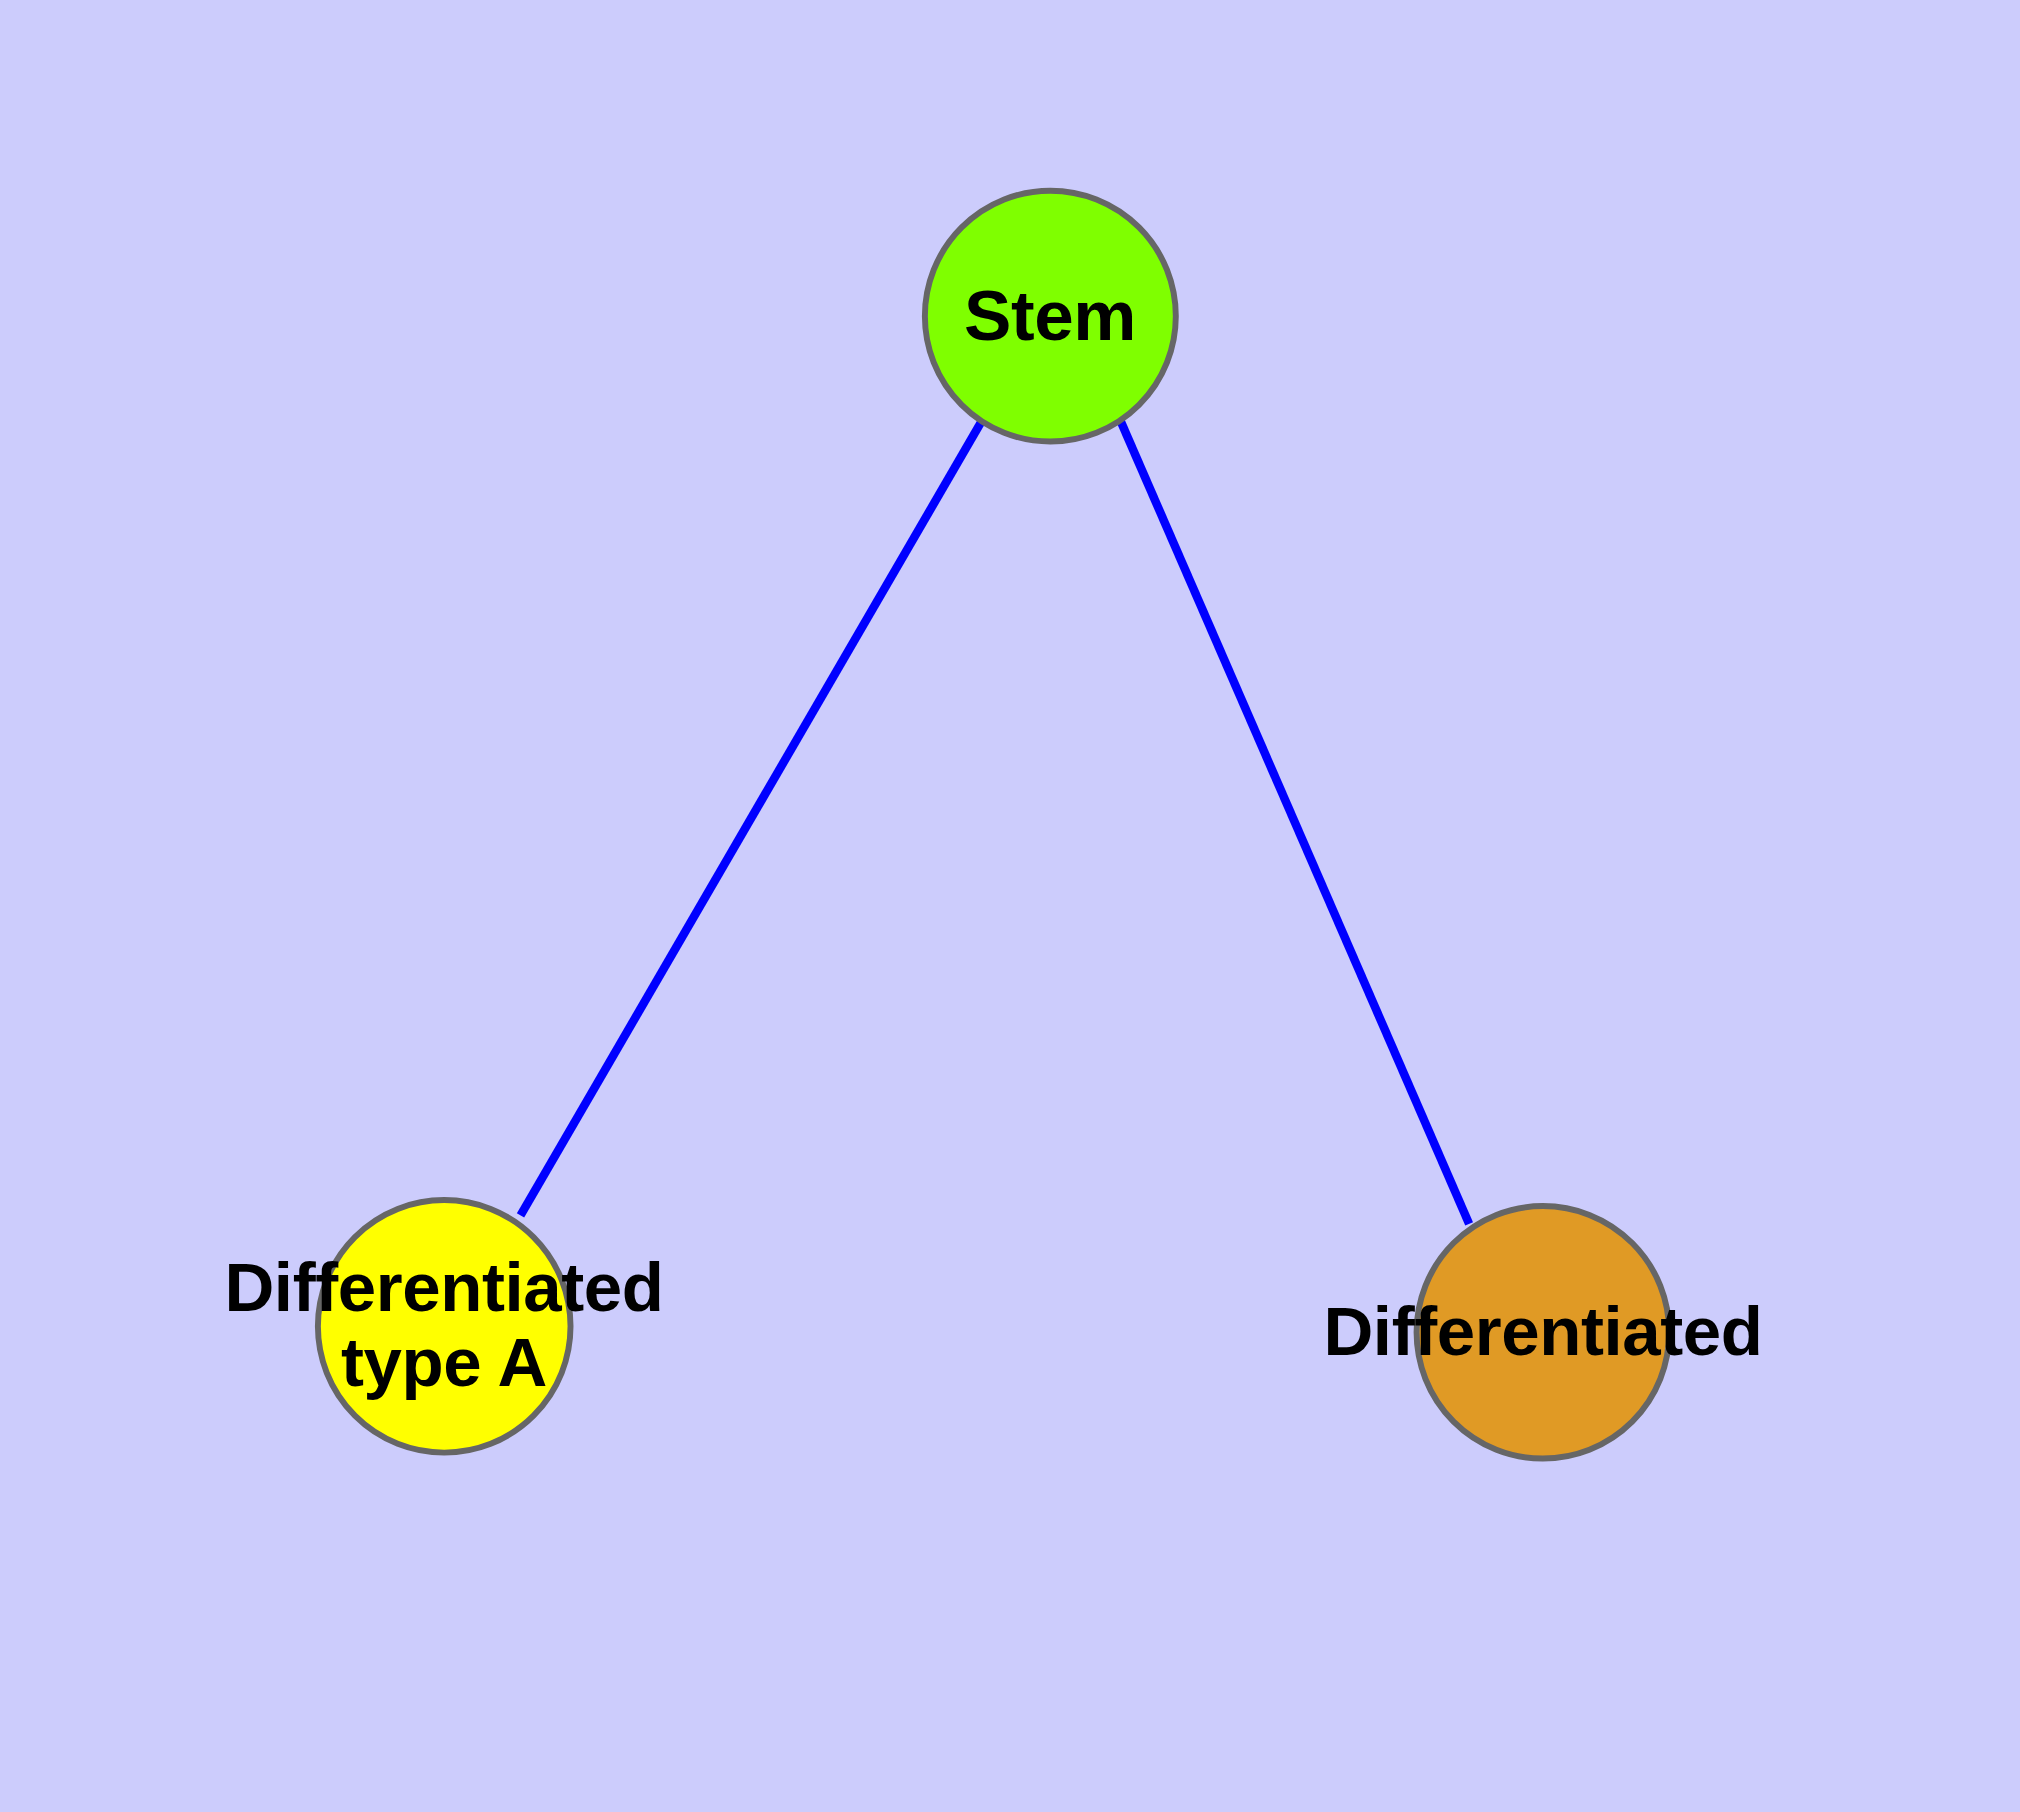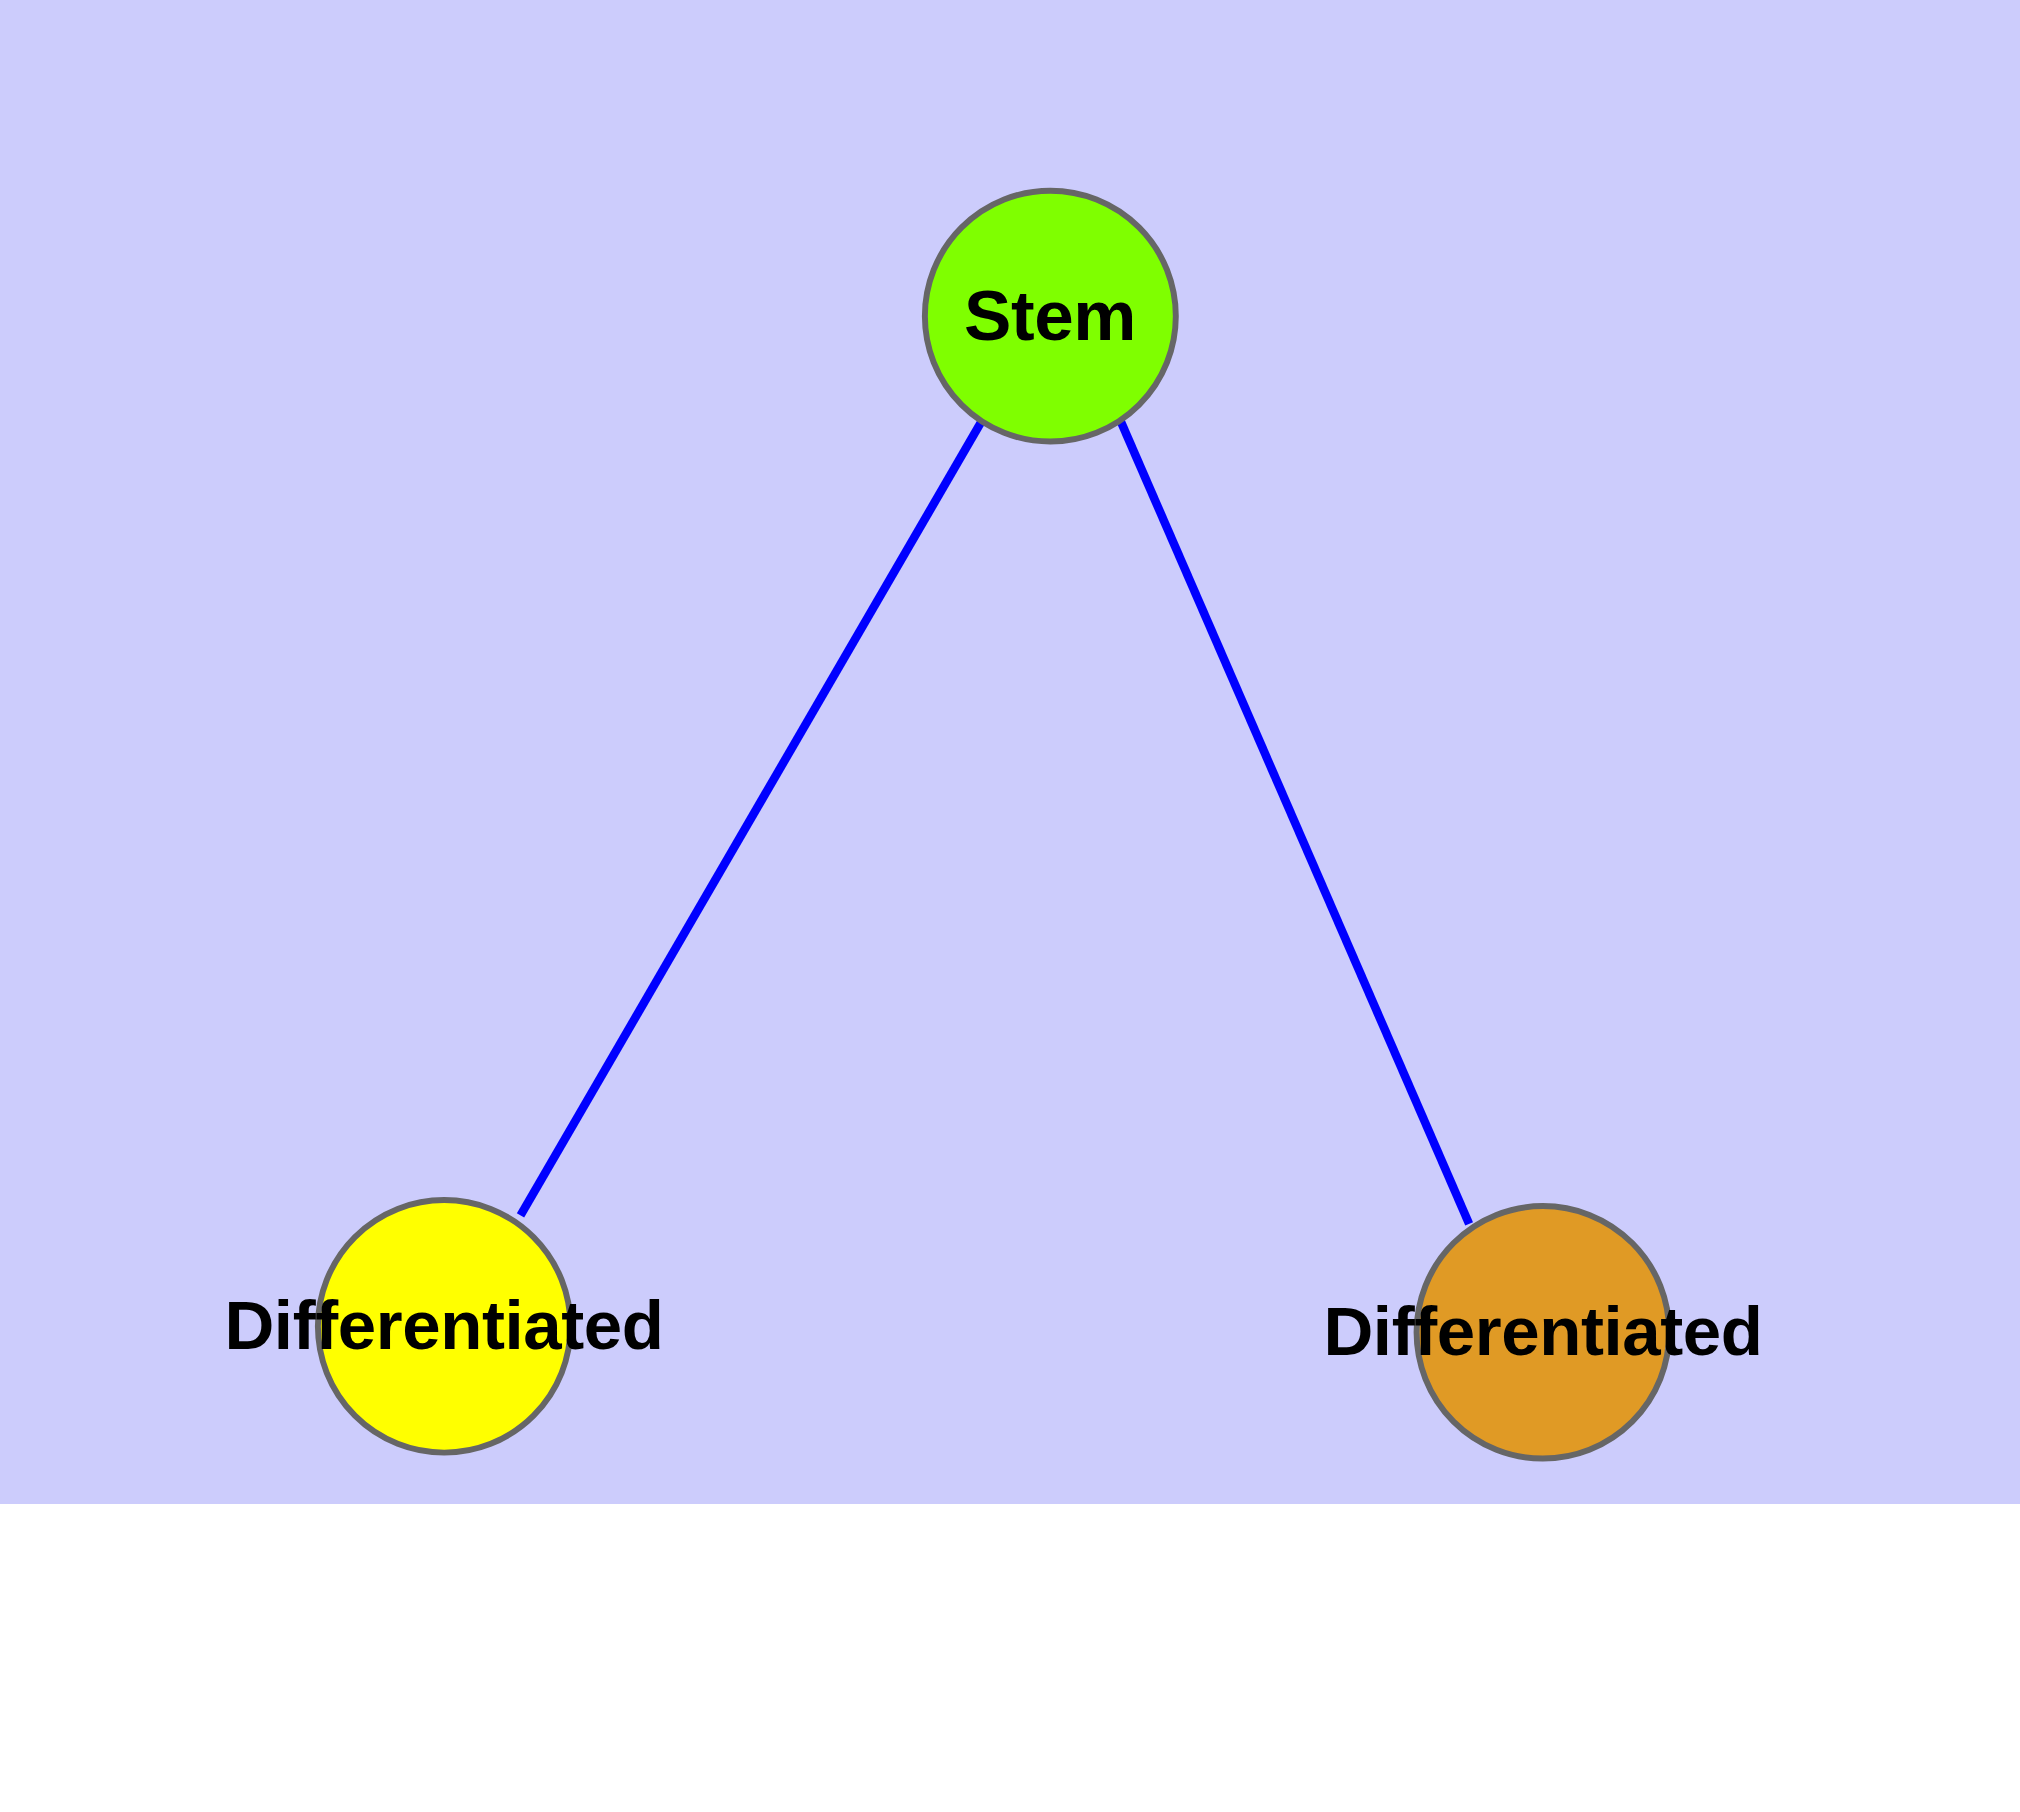--- a/index.html
+++ b/index.html
@@ -35,36 +35,36 @@
     white-space: pre;
     line-height: 1.08;
     letter-spacing: -0.4px;
     pointer-events: none;
     transform: translate(-50%, -50%);
   }
 </style>
 </head>
 <body>
 
-<div id="canvas" style="width: 2021px; height: 1504px;">
+<div id="canvas" style="width: 2021px; height: 1812px;">
 
   <div id="bg-rect" style="background: rgb(204, 204, 252); width: 2021px; height: 1812px;"></div>
 
   <svg id="graph-svg" viewBox="0 0 2384 2138" preserveAspectRatio="none" style="width: 2021px; height: 1812px;">
     <g id="edge-layer">
         <line x1="1158" y1="497" x2="614" y2="1434" stroke="#0000ff" stroke-width="10" stroke-linecap="butt"></line>
         <line x1="1322" y1="497" x2="1733" y2="1444" stroke="#0000ff" stroke-width="10" stroke-linecap="butt"></line>
       </g>
     <g id="node-layer">
         <circle cx="1239" cy="373" r="148" fill="#7fff00" stroke="#666666" stroke-width="7"></circle>
         <circle cx="524" cy="1565" r="149" fill="#ffff00" stroke="#666666" stroke-width="7"></circle>
         <circle cx="1820" cy="1572" r="149" fill="#e09a25" stroke="#666666" stroke-width="7"></circle>
       </g>
   </svg>
 
   <div id="label-layer">
       <div class="node-label" style="left: 1050px; top: 316px; font-size: 71px;"><div>Stem</div></div>
-      <div class="node-label" style="left: 444px; top: 1326px; font-size: 69px;"><div>Differentiated</div></div>
+      <div class="node-label" style="left: 444px; top: 1326px; font-size: 69px;"><div>Differentiated</div><div>type A</div></div>
       <div class="node-label" style="left: 1543px; top: 1332px; font-size: 69px;"><div>Differentiated</div></div>
     </div>
 
 </div>
 
 
 </body></html>

